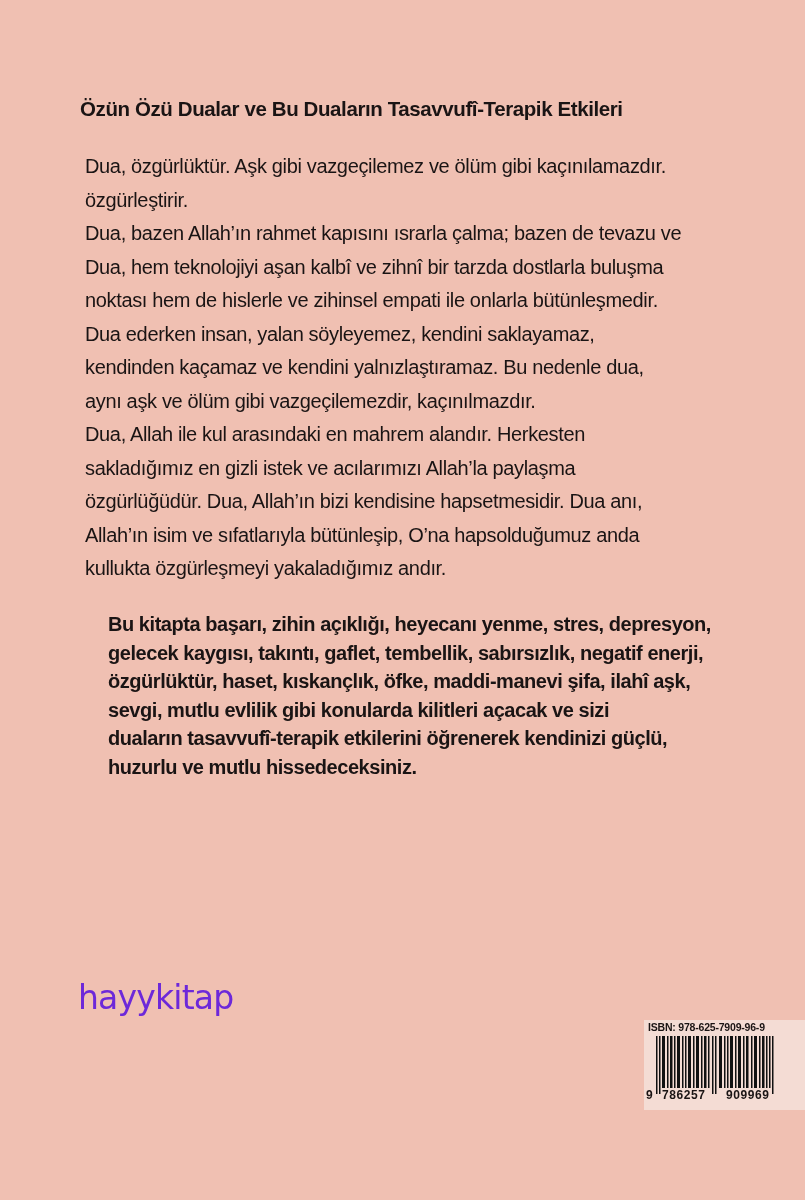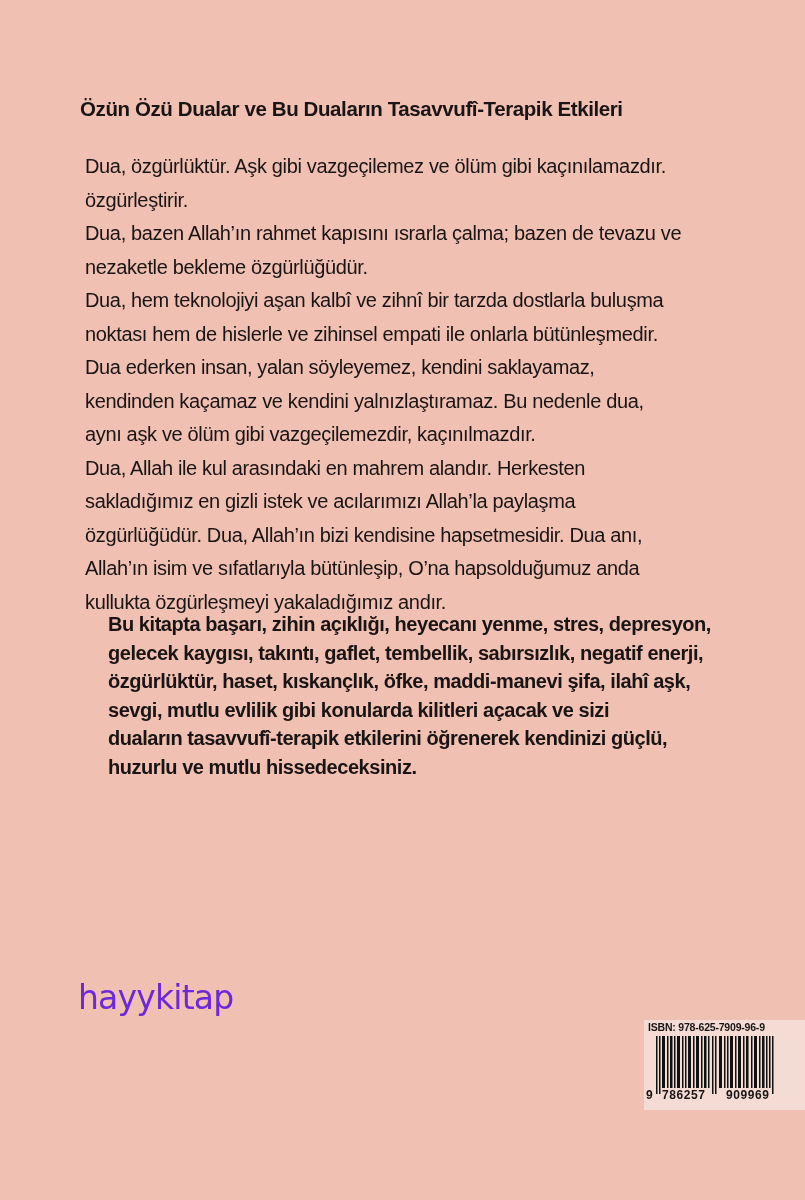--- a/index.html
+++ b/index.html
@@ -54,21 +54,20 @@
 </head>
 <body>
 
 <div class="cover">
   <div class="title">Özün Özü Dualar ve Bu Duaların Tasavvufî-Terapik Etkileri</div>
 
   <div class="intro">
     <p>Dua, özgürlüktür. Aşk gibi vazgeçilemez ve ölüm gibi kaçınılamazdır.</p>
     <p>özgürleştirir.</p>
     <p>Dua, bazen Allah’ın rahmet kapısını ısrarla çalma; bazen de tevazu ve</p>
-    <p>nezaketle bekleme özgürlüğüdür.</p>
     <p>Dua, hem teknolojiyi aşan kalbî ve zihnî bir tarzda dostlarla buluşma</p>
     <p>noktası hem de hislerle ve zihinsel empati ile onlarla bütünleşmedir.</p>
     <p>Dua ederken insan, yalan söyleyemez, kendini saklayamaz,</p>
     <p>kendinden kaçamaz ve kendini yalnızlaştıramaz. Bu nedenle dua,</p>
     <p>aynı aşk ve ölüm gibi vazgeçilemezdir, kaçınılmazdır.</p>
     <p>Dua, Allah ile kul arasındaki en mahrem alandır. Herkesten</p>
     <p>sakladığımız en gizli istek ve acılarımızı Allah’la paylaşma</p>
     <p>özgürlüğüdür. Dua, Allah’ın bizi kendisine hapsetmesidir. Dua anı,</p>
     <p>Allah’ın isim ve sıfatlarıyla bütünleşip, O’na hapsolduğumuz anda</p>
     <p>kullukta özgürleşmeyi yakaladığımız andır.</p>

